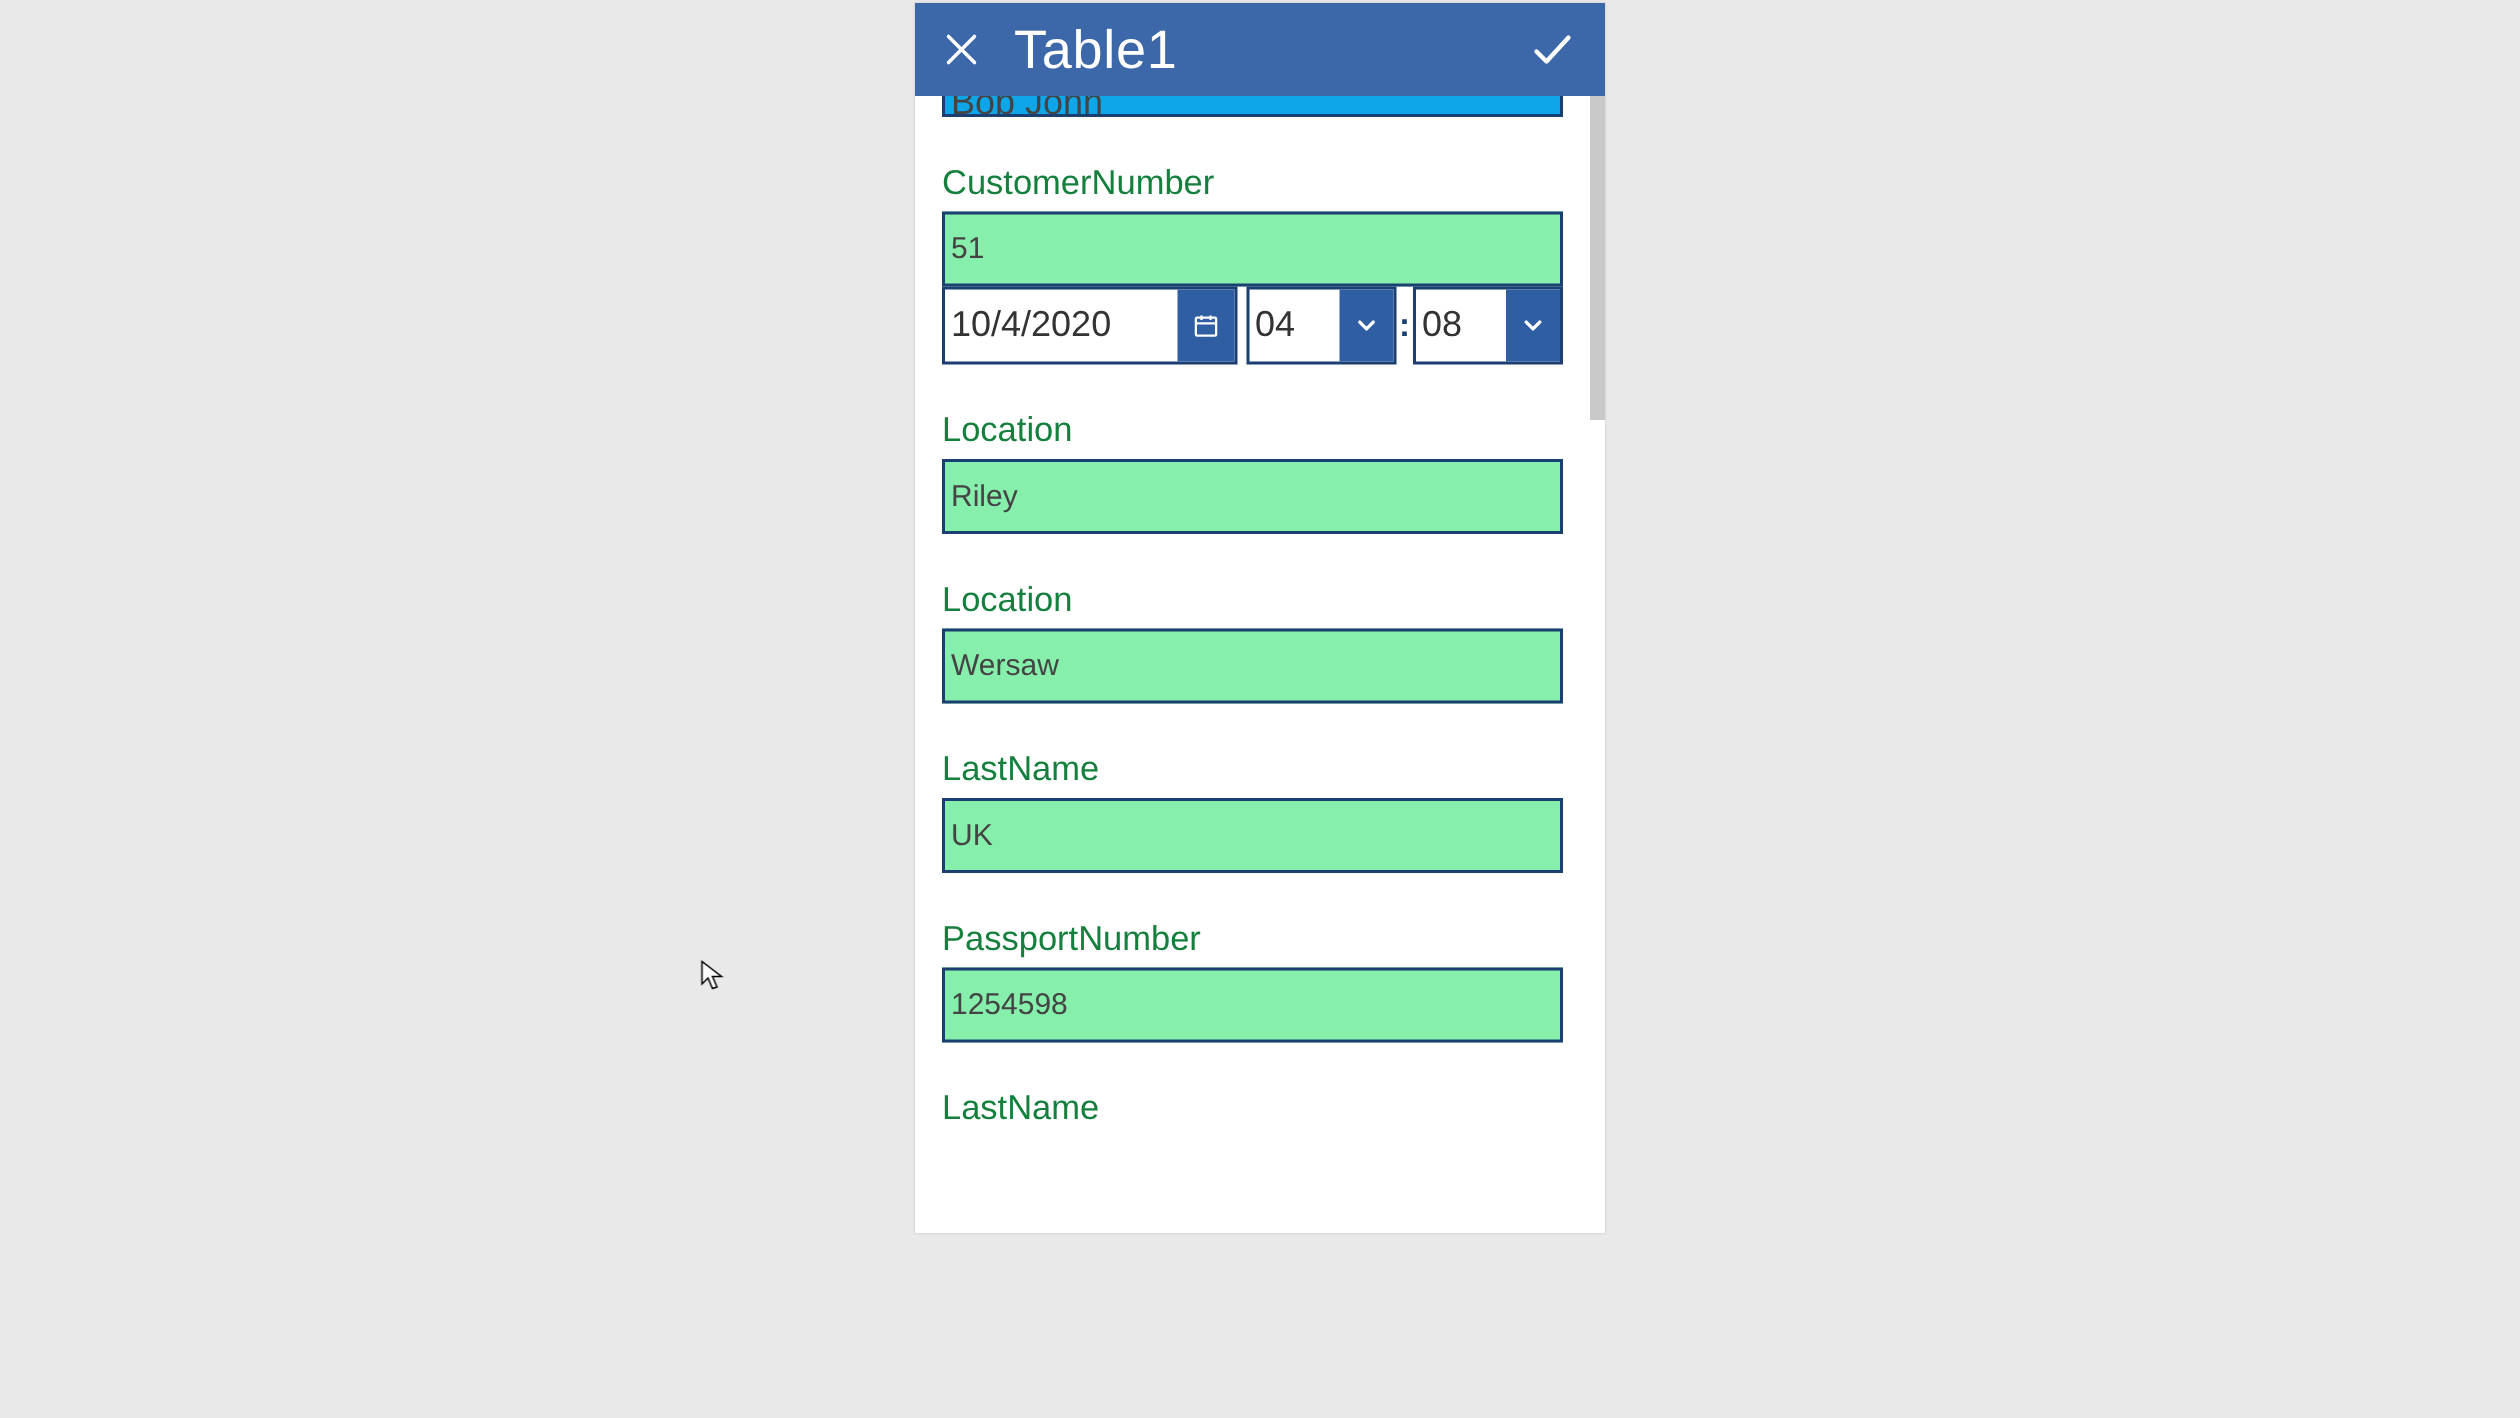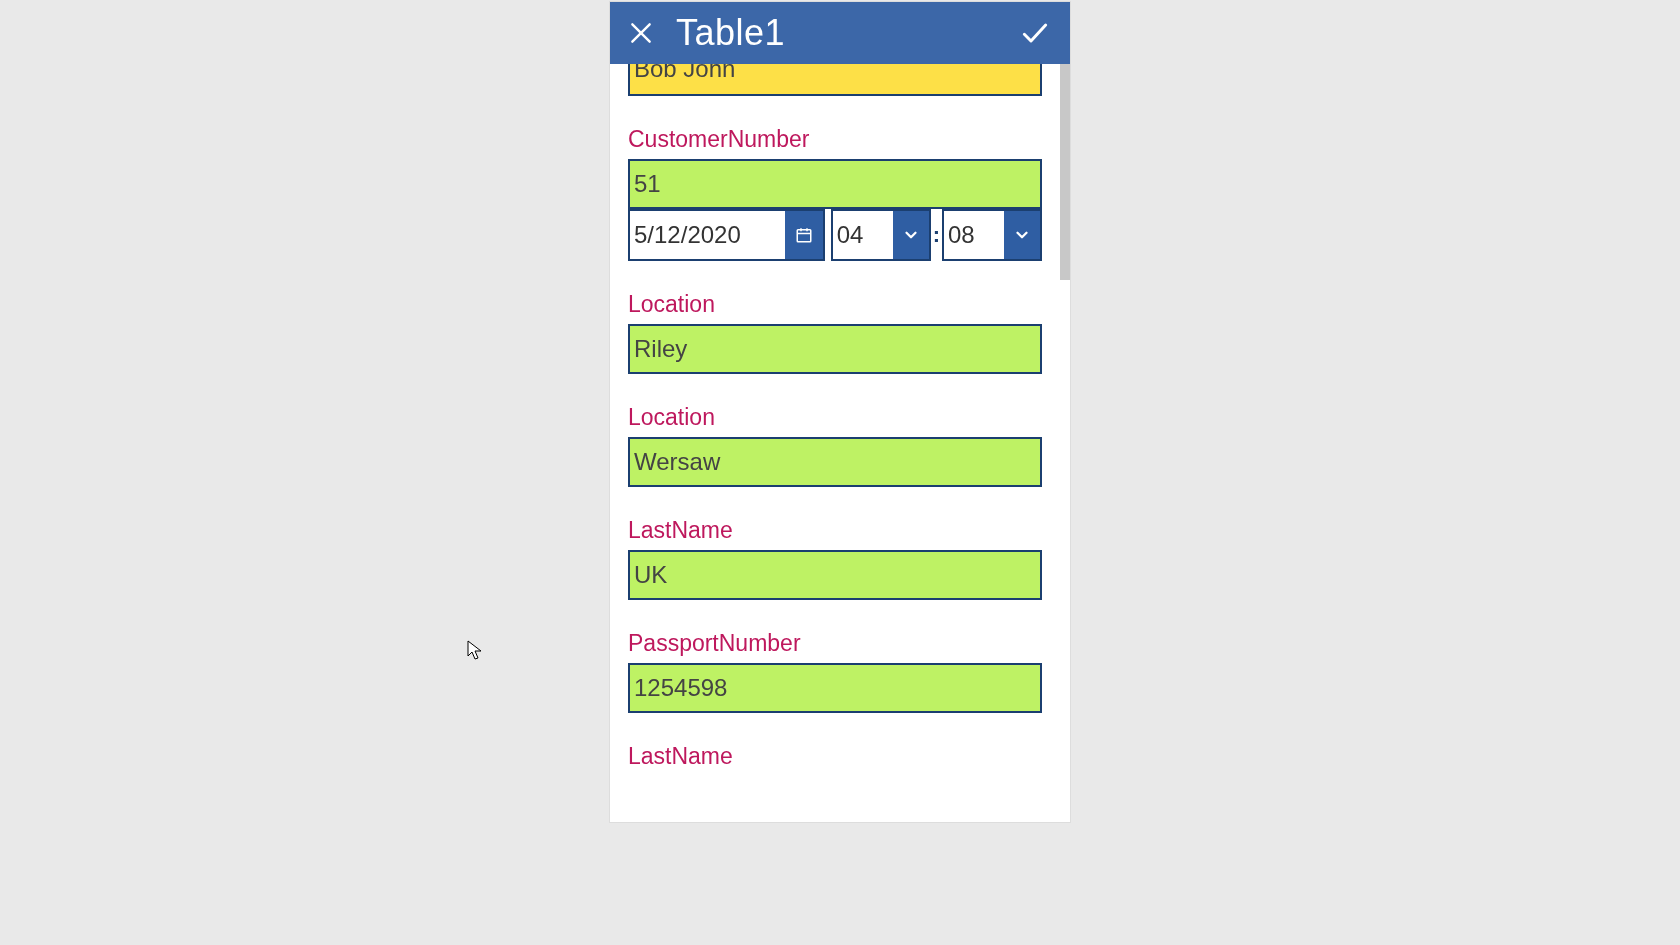--- a/index.html
+++ b/index.html
@@ -36,42 +36,42 @@
     position: absolute;
     top: 62px; left: 0; right: 10px; bottom: 0;
     padding: 0 18px 18px 18px;
   }
   .scrollbar {
     position: absolute;
     top: 62px; right: 0; width: 10px; height: 216px;
     background: #c8c8c8;
   }
   .field-label {
-    color: #be185d;
+    color: #15803d;
     font-size: 23px;
     margin-top: 30px;
     margin-bottom: 6px;
     font-weight: 400;
   }
   .text-input {
     width: 100%;
     height: 50px;
     border: 2px solid #1b3f70;
-    background: #bef264;
-    font-size: 24px;
+    background: #86efac;
+    font-size: 20px;
     color: #444;
     padding: 0 4px;
     font-family: inherit;
   }
   .partial-input {
     width: 100%;
-    height: 32px;
+    height: 14px;
     border: 2px solid #1b3f70;
     border-top: none;
-    background: #fde047;
+    background: #0ea5e9;
     font-size: 24px;
     color: #444;
     padding: 0 4px;
     font-family: inherit;
     line-height: 10px;
     overflow: hidden;
   }
   .date-row {
     display: flex;
     gap: 6px;
@@ -150,21 +150,21 @@
     
     <div class="partial-input">
       <span>Bob John</span>
     </div>
 
     <div class="field-label">CustomerNumber</div>
     <input class="text-input" value="51" style="">
 
     <div class="date-row">
       <div class="date-box">
-        <div class="date-text">5/12/2020</div>
+        <div class="date-text">10/4/2020</div>
         <div class="date-btn">
           <svg width="18" height="18" viewBox="0 0 24 24" fill="none" stroke="#fff" stroke-width="2">
             <rect x="3" y="5" width="18" height="16" rx="1"></rect>
             <line x1="3" y1="10" x2="21" y2="10"></line>
             <line x1="8" y1="3" x2="8" y2="7"></line>
             <line x1="16" y1="3" x2="16" y2="7"></line>
           </svg>
         </div>
       </div>
       <div class="time-box">

